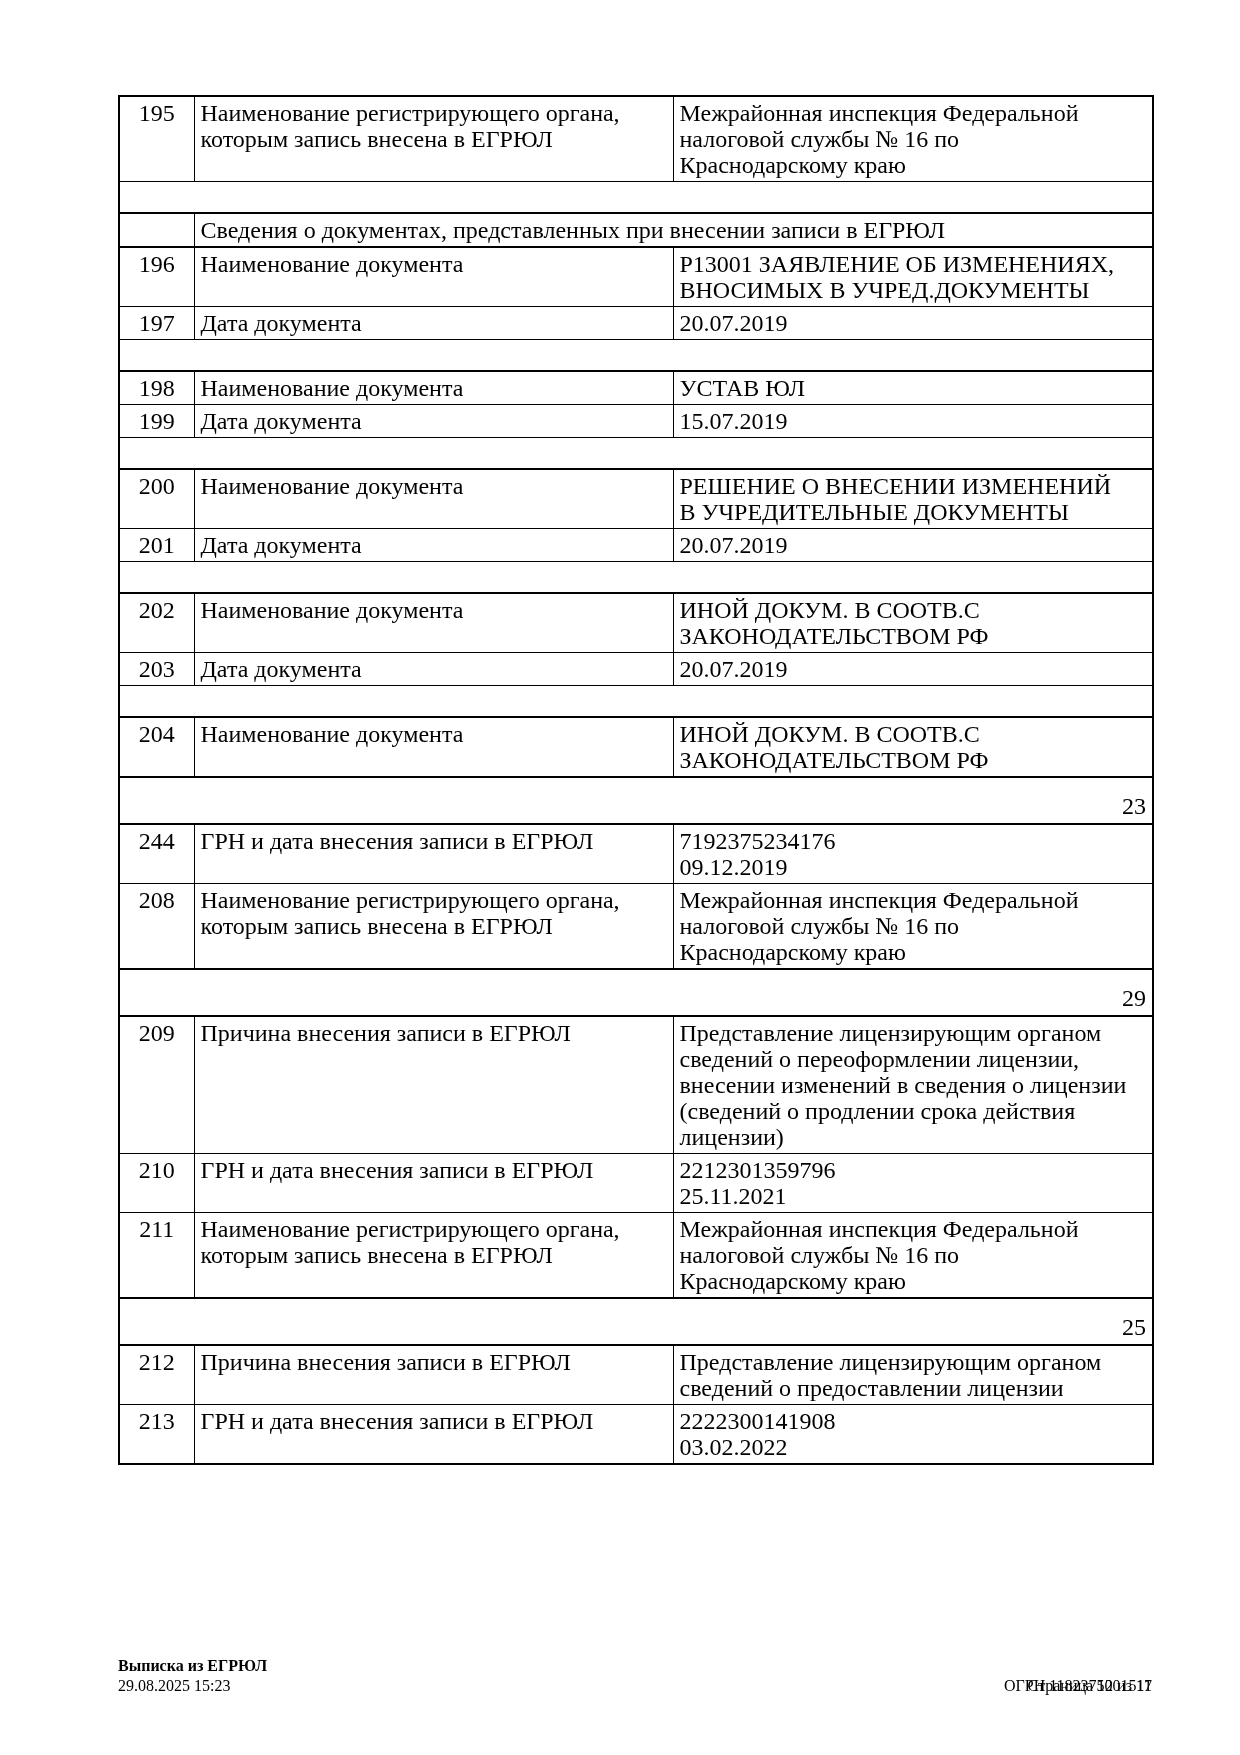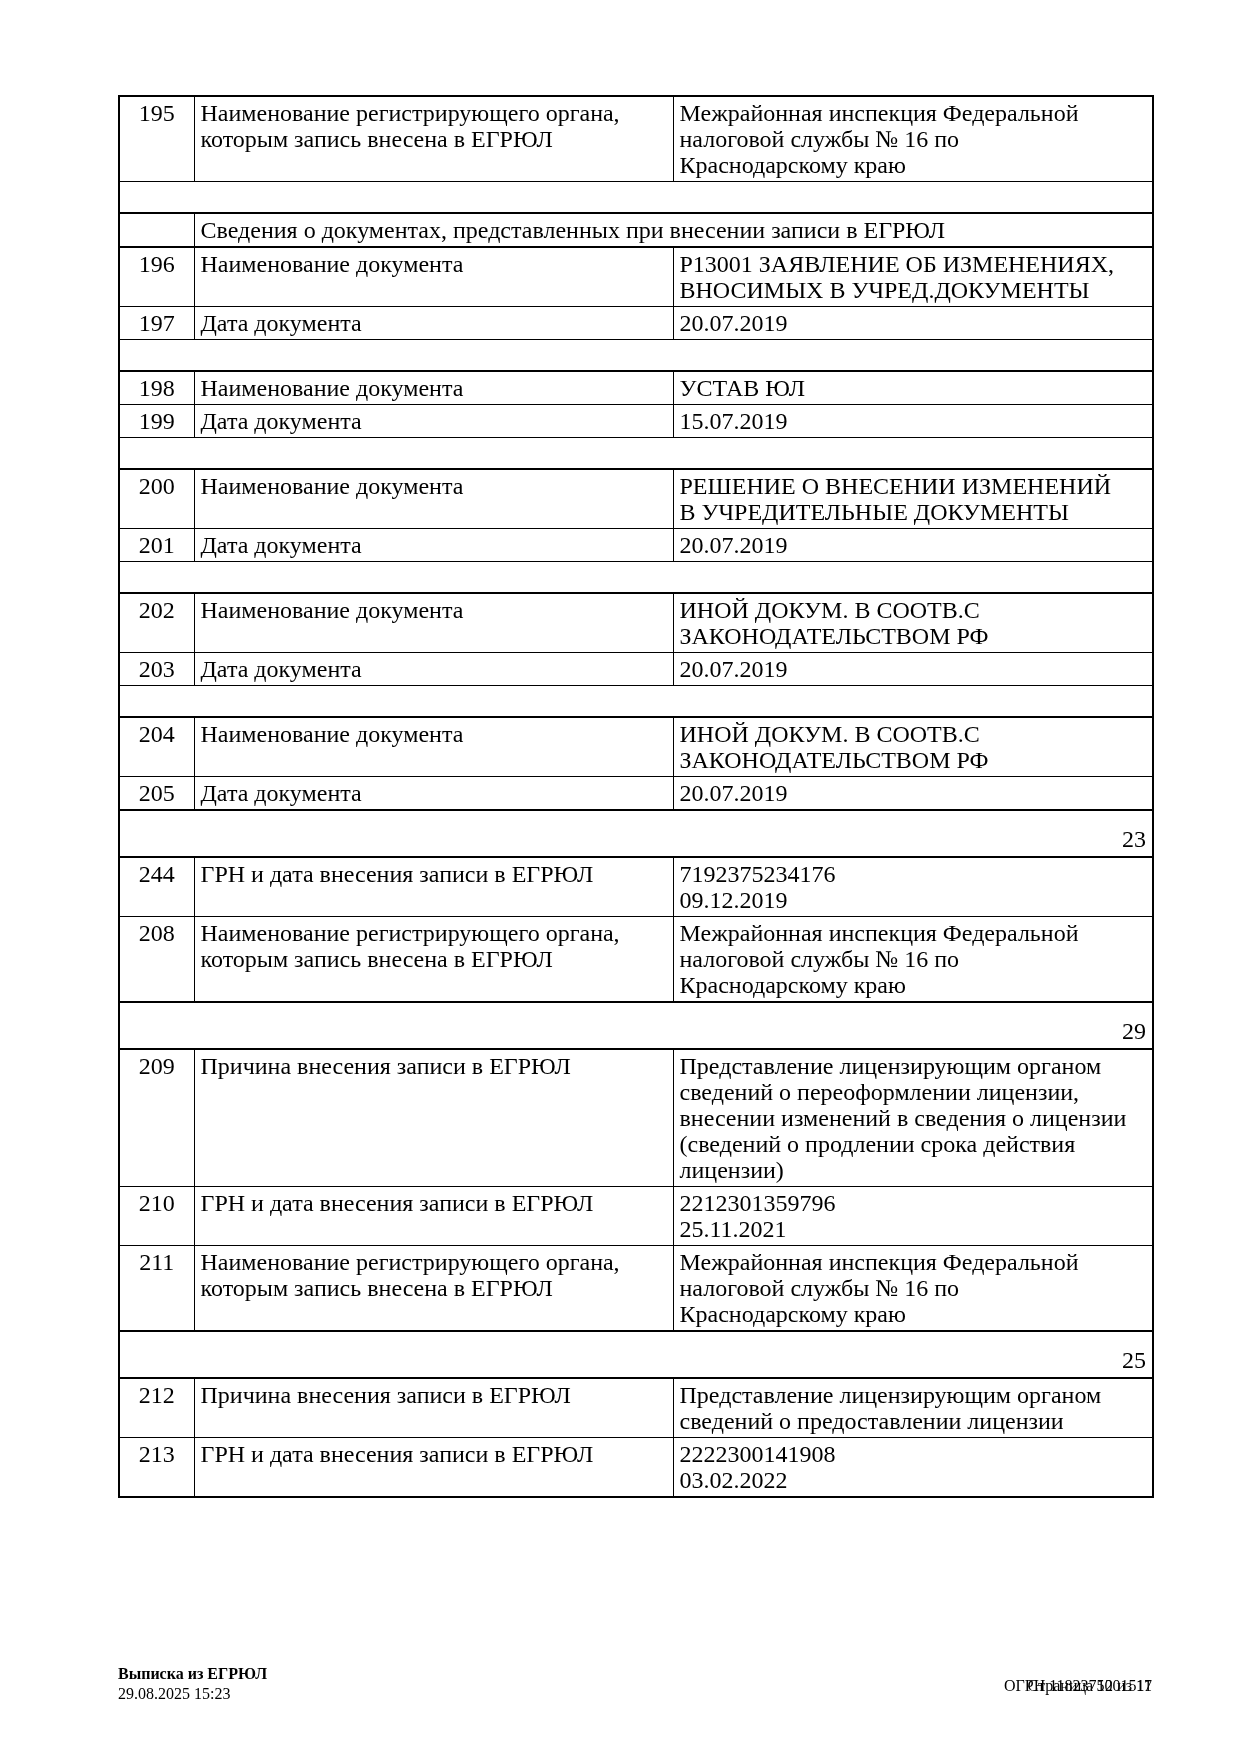--- a/index.html
+++ b/index.html
@@ -31,21 +31,21 @@
   tr.r-group td {
     border-top:2px solid #000;
     border-bottom:2px solid #000;
     font-weight:normal; text-align:right;
     padding-top:15px; padding-bottom:4px;
   }
   .footer {
     position:absolute; left:118px; top:1656px; width:1034px;
     font-size:16px; line-height:20px;
   }
-  .f-left  { position:absolute; left:0; top:8px; }
+  .f-left  { position:absolute; left:0; top:0; }
   .f-title { font-weight:bold; }
   .f-center{ position:absolute; left:7px; right:0; top:20px; text-align:right; }
   .f-right { position:absolute; right:0; top:20px; text-align:right; }
 </style>
 </head>
 <body>
 
 <table class="doc-table">
   <colgroup>
     <col style="width:75px">
@@ -122,25 +122,20 @@
       </tr>
       <tr class="r-spacer">
         <td class="c-spacer" colspan="3"></td>
       </tr>
       <tr class="r-data">
         <td class="c-num">204</td>
         <td class="c-label">Наименование документа</td>
         <td class="c-value">ИНОЙ ДОКУМ. В СООТВ.С
 ЗАКОНОДАТЕЛЬСТВОМ РФ</td>
       </tr>
-      <tr class="r-data">
-        <td class="c-num">205</td>
-        <td class="c-label">Дата документа</td>
-        <td class="c-value">20.07.2019</td>
-      </tr>
       <tr class="r-group">
         <td class="c-group" colspan="3">23</td>
       </tr>
       <tr class="r-data">
         <td class="c-num">244</td>
         <td class="c-label">ГРН и дата внесения записи в ЕГРЮЛ</td>
         <td class="c-value">7192375234176
 09.12.2019</td>
       </tr>
       <tr class="r-data">

